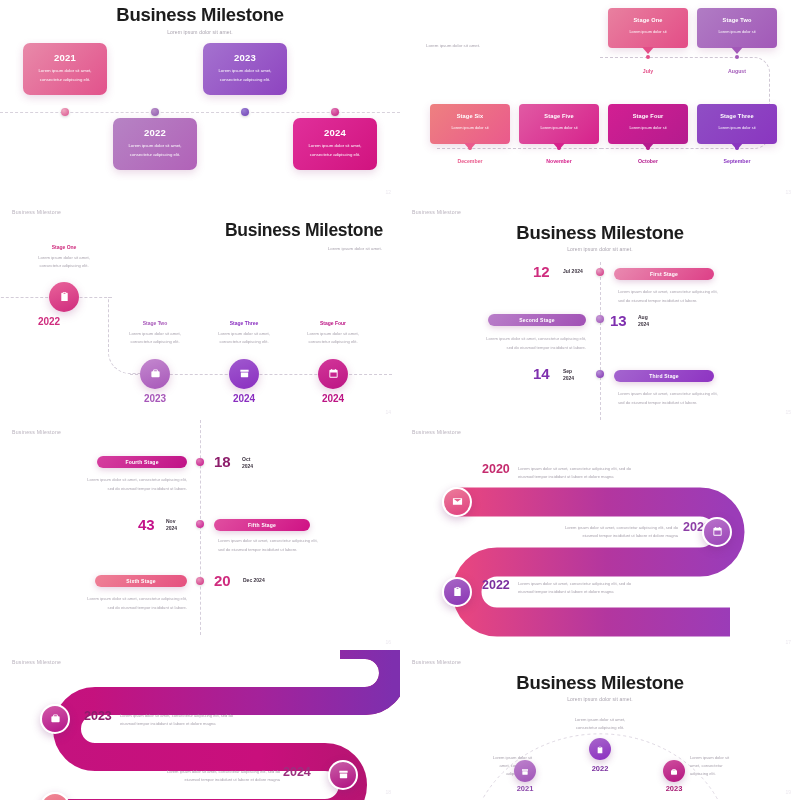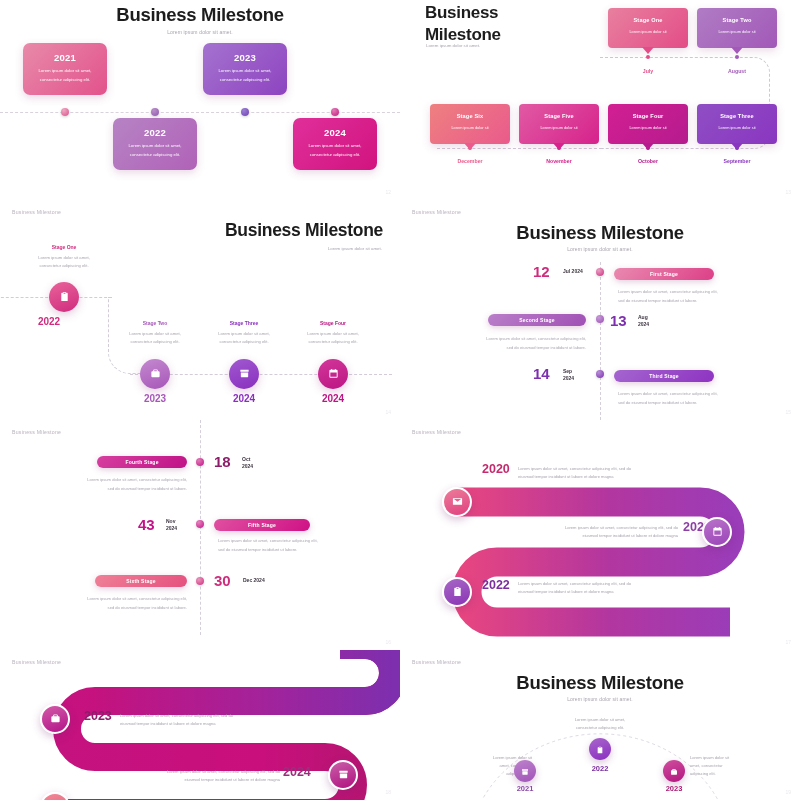--- a/index.html
+++ b/index.html
@@ -205,23 +205,20 @@
 
     <div class="dot d1"></div>
     <div class="dot d2"></div>
     <div class="dot d3"></div>
     <div class="dot d4"></div>
 
     <div class="pagenum">12</div>
   </div>
 
   <div class="slide" id="s2">
-    <div class="t2">
-      <span>Business</span><br><span>Milestone</span>
-    </div>
     <div class="st2">Lorem ipsum dolor sit amet.</div>
 
     <div class="trackline"></div>
     <div class="trackline2"></div>
 
     <div class="box b1">
       <div class="bt">Stage One</div>
       <div class="bx">Lorem ipsum dolor sit</div>
     </div>
     <div class="box b2">
@@ -405,21 +402,21 @@
       <span>Fifth Stage</span>
     </div>
     <div class="body-txt" style="left:218px;top:117px;width:170px;">
       <span>Lorem ipsum dolor sit amet, consectetur adipiscing elit,</span><br><span>sed do eiusmod tempor incididunt ut labore.</span>
     </div>
 
     <div class="pill" style="left:95px;top:155px;width:92px;background:linear-gradient(135deg,#ef8096 0%,#e5507f 100%);">
       <span>Sixth Stage</span>
     </div>
     <div class="tl-dot" style="left:196px;top:157px;background:radial-gradient(circle at 35% 30%,#e998bc,#cf2c7e);"></div>
-    <div class="daynum" style="left:214px;top:152px;color:#cf2c7e;">30</div>
+    <div class="daynum" style="left:214px;top:152px;color:#cf2c7e;">20</div>
     <div class="monyr" style="left:243px;top:157px;color:#3c3340;">Dec 2024</div>
     <div class="body-txt" style="left:14px;top:175px;width:173px;text-align:right;">
       <span>Lorem ipsum dolor sit amet, consectetur adipiscing elit,</span><br><span>sed do eiusmod tempor incididunt ut labore.</span>
     </div>
 
     <div class="pagenum">16</div>
   </div>
 
   <div class="slide" id="s6">
     <div class="corner-label">Business Milestone</div>

